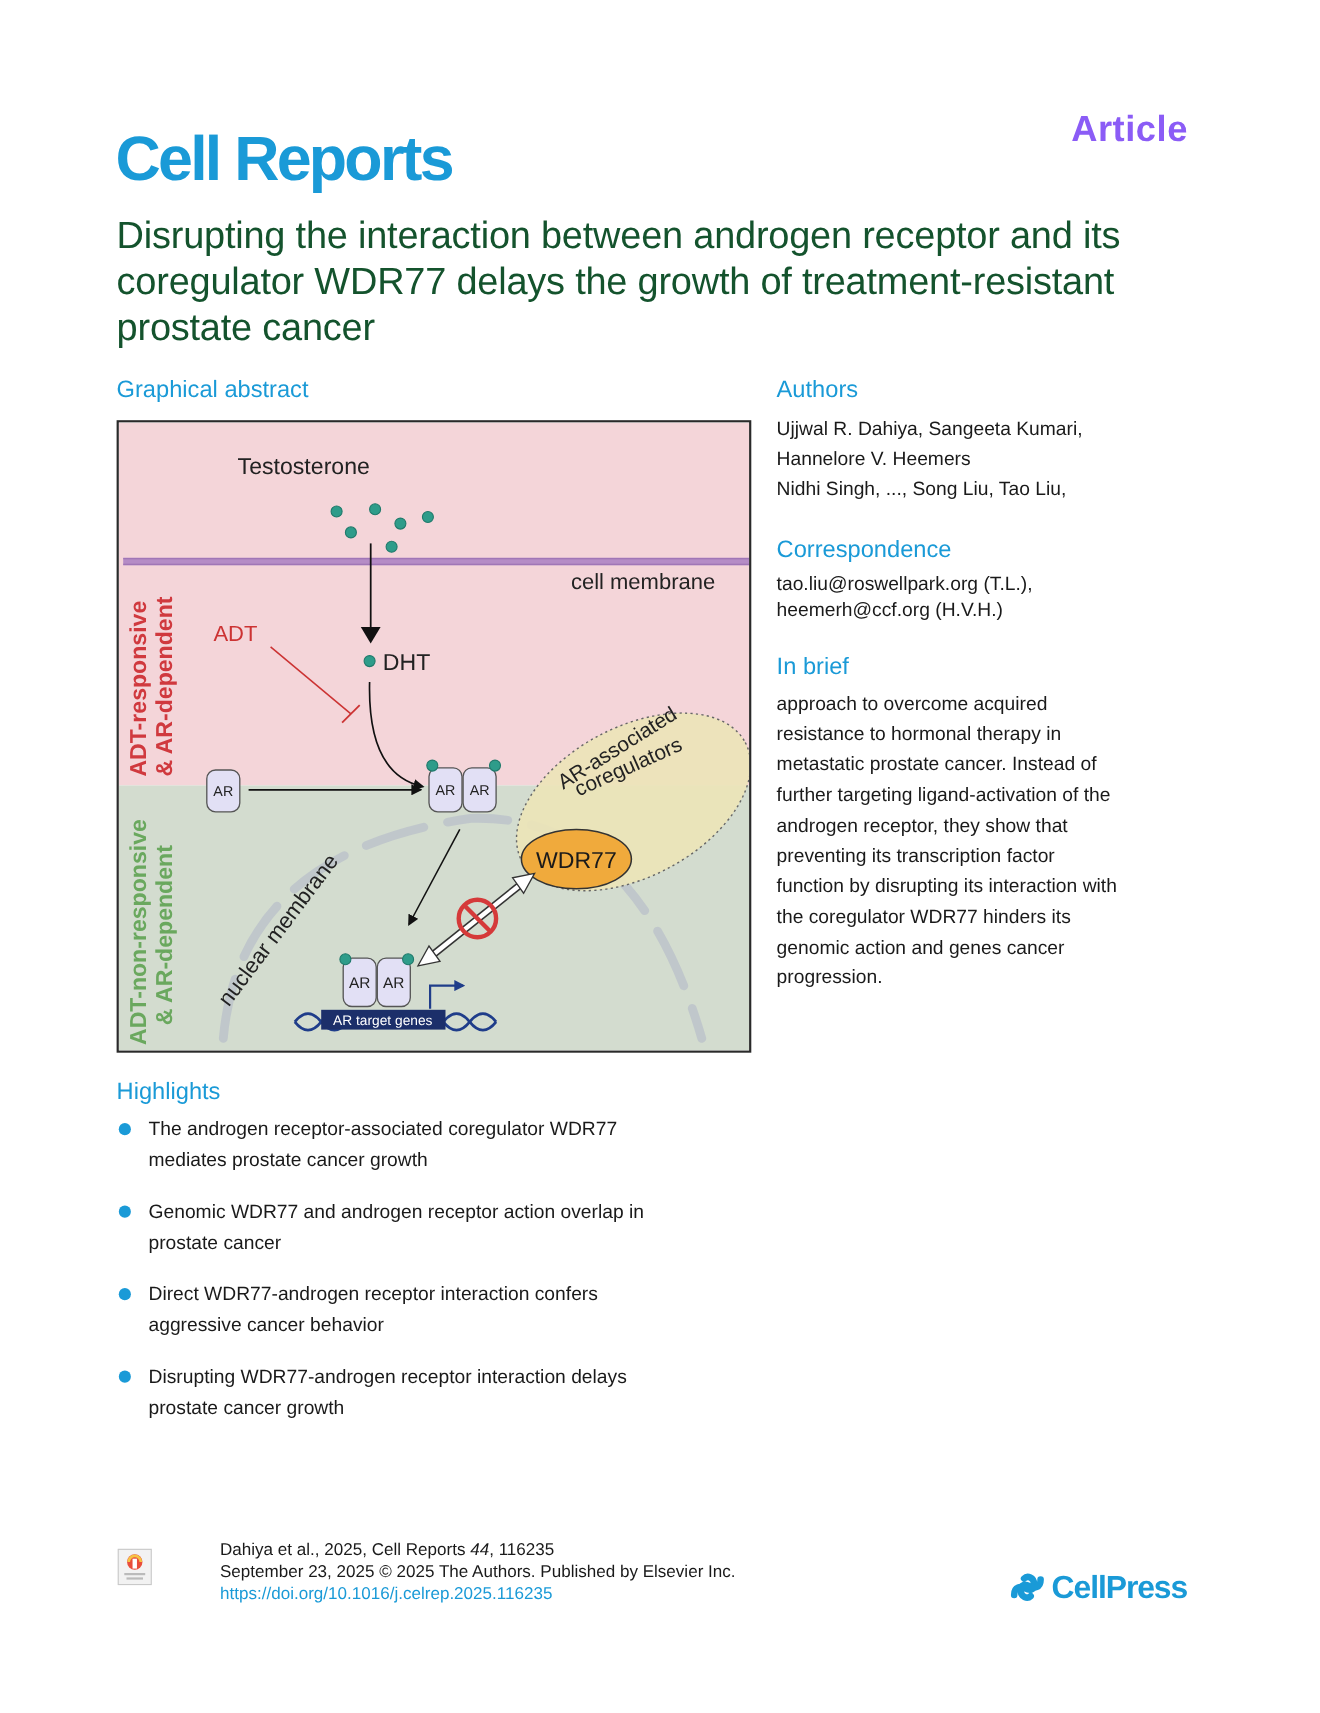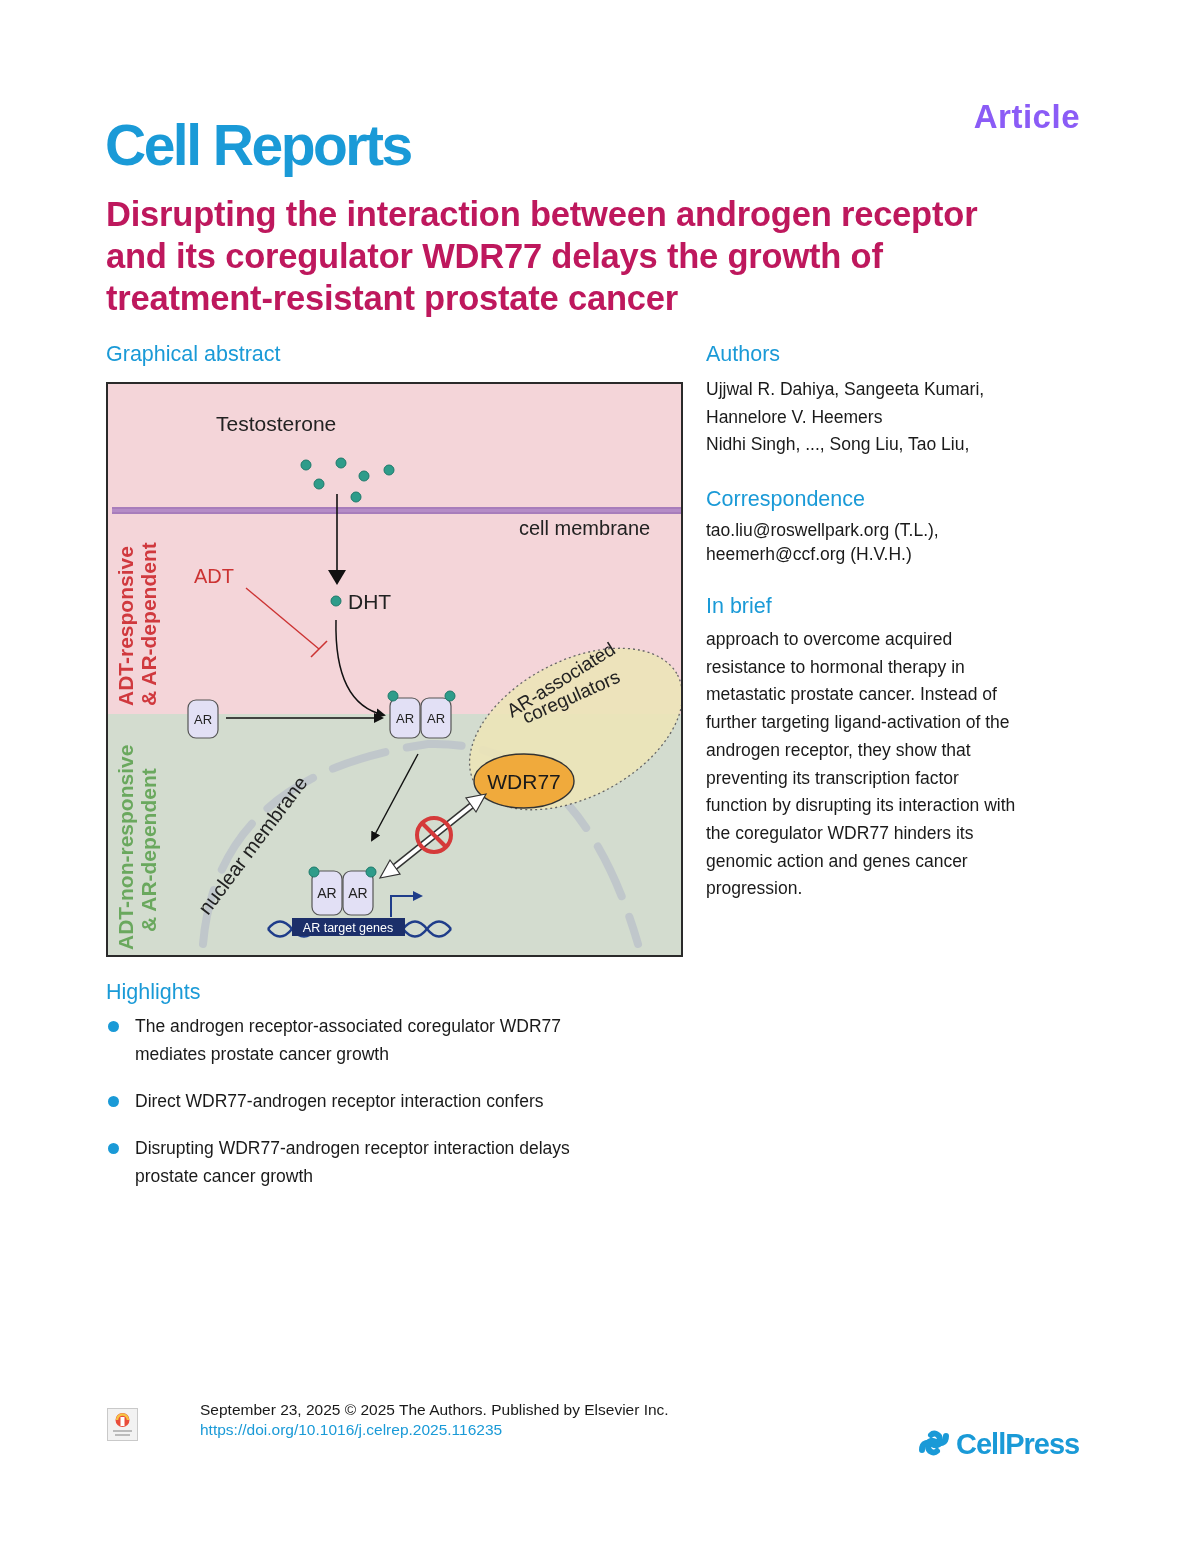--- a/index.html
+++ b/index.html
@@ -1,21 +1,21 @@
 <!DOCTYPE html>
 <html><head>
 <meta charset="utf-8">
 <style>
   * { margin: 0; padding: 0; box-sizing: border-box; }
   html, body { width: 1200px; height: 1557px; background: #ffffff; }
   body { position: relative; font-family: "Liberation Sans", sans-serif; color: #111; overflow: hidden; }
 
   .article-label { position: absolute; right: 120px; top: 98px; font-size: 33px; font-weight: bold; color: #8b5cf6; letter-spacing: 0.5px; }
   .journal-title { position: absolute; left: 105px; top: 112px; font-size: 57px; font-weight: bold; color: #1a9ad7; letter-spacing: -2.5px; text-align: center; }
-  .paper-title { position: absolute; left: 106px; top: 193px; width: 920px; font-size: 34.5px; line-height: 42px; font-weight: bold; color: #be185d; letter-spacing: -0.2px; }
+  .paper-title { position: absolute; left: 106px; top: 193px; width: 920px; font-size: 34.5px; line-height: 42px; font-weight: normal; color: #14532d; letter-spacing: -0.2px; }
 
   .section-head { position: absolute; font-size: 21.5px; color: #1a9ad7; }
   .body-text { position: absolute; font-size: 17.5px; line-height: 27.7px; color: #1a1a1a; }
 
   
   .ga { position: absolute; left: 106px; top: 382px; width: 577px; height: 575px; border: 2px solid #2a2a2a; overflow: hidden; }
   .ga svg { display: block; }
 
   
   .hl-list { position: absolute; left: 106px; top: 1012px; width: 580px; list-style: none; }
@@ -183,39 +183,46 @@
 
 <div class="section-head" style="left:106px; top:980px;">Highlights</div>
 <ul class="hl-list">
   <li class="hl-item">
     <span class="hl-dot"></span>
     <div>The androgen receptor-associated coregulator WDR77</div>
     <div>mediates prostate cancer growth</div>
   </li>
   <li class="hl-item">
     <span class="hl-dot"></span>
+    <div>Genomic WDR77 and androgen receptor action overlap in</div>
+    <div>prostate cancer</div>
+  </li>
+  <li class="hl-item">
+    <span class="hl-dot"></span>
     <div>Direct WDR77-androgen receptor interaction confers</div>
+    <div>aggressive cancer behavior</div>
   </li>
   <li class="hl-item">
     <span class="hl-dot"></span>
     <div>Disrupting WDR77-androgen receptor interaction delays</div>
     <div>prostate cancer growth</div>
   </li>
 </ul>
 
 <div class="crossmark" title="Check for updates">
   <svg width="29" height="31" viewBox="0 0 29 31">
     <circle cx="14.5" cy="11" r="7" fill="#e94d3b"></circle>
     <path d="M9 11 a5.5 5.5 0 0 1 11 0" fill="none" stroke="#f6c343" stroke-width="2.5"></path>
     <rect x="12.5" y="8" width="4" height="9" fill="#ffffff"></rect>
     <rect x="5" y="21" width="19" height="2" fill="#bbb"></rect>
     <rect x="7" y="25" width="15" height="2" fill="#bbb"></rect>
   </svg>
 </div>
 <div class="citation">
+  <div><span>Dahiya et al., 2025, Cell Reports </span><i>44</i><span>, 116235</span></div>
   <div>September 23, 2025 © 2025 The Authors. Published by Elsevier Inc.</div>
   <div class="doi">https://doi.org/10.1016/j.celrep.2025.116235</div>
 </div>
 <div class="cellpress">
   <svg width="32" height="30" viewBox="0 0 32 30">
     <path d="M4 22 C4 14 10 14 14 16 C18 18 22 18 22 12 C22 6 16 4 13 7" fill="none" stroke="#1a9ad7" stroke-width="6" stroke-linecap="round"></path>
     <path d="M28 8 C28 16 22 16 18 14 C14 12 10 12 10 18 C10 24 16 26 19 23" fill="none" stroke="#1a9ad7" stroke-width="6" stroke-linecap="round"></path>
   </svg>
   <span class="cellpress-text">CellPress</span>
 </div>

